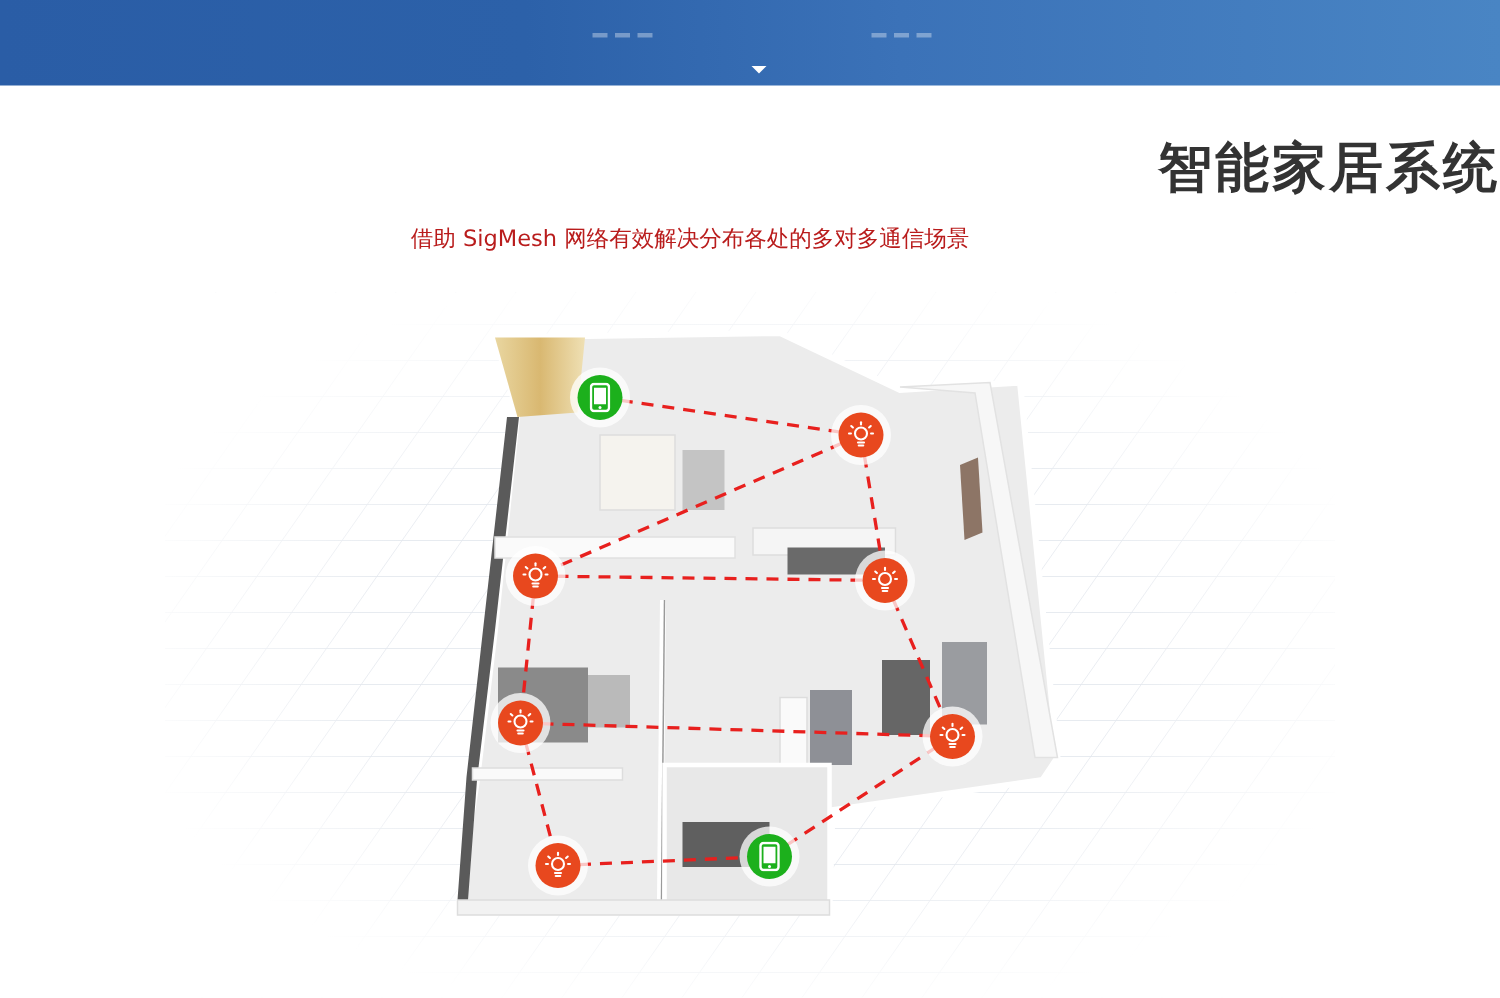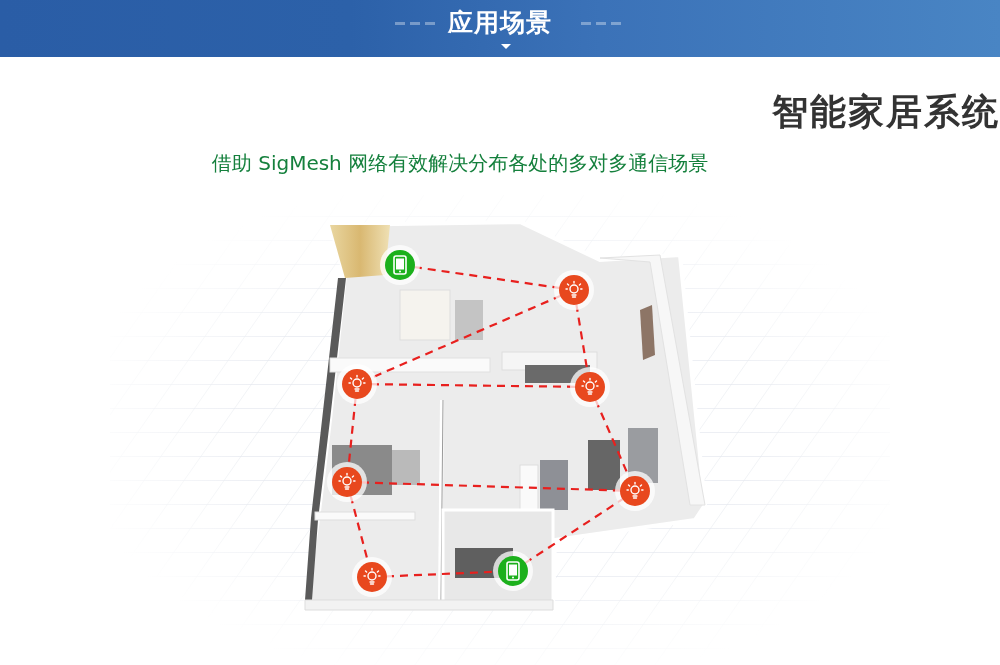--- a/index.html
+++ b/index.html
@@ -23,21 +23,21 @@
     border-left: 5px solid transparent; border-right: 5px solid transparent;
     border-top: 5px solid #ffffff;
   }
 
   .main-title {
     position: absolute; left: 0; top: 88px; width: 1000px; text-align: right;
     color: #333333; font-size: 36px; font-weight: bold; letter-spacing: 2px;
   }
   .subtitle {
     position: absolute; left: 0; top: 150px; width: 920px; text-align: center;
-    color: #15803d; font-size: 20px;
+    color: #b91c1c; font-size: 15px;
   }
 
   .scene { position: absolute; left: 0; top: 185px; width: 1000px; height: 480px; }
   .scene svg { position: absolute; left: 0; top: 0; }
 
   .node {
     position: absolute; width: 30px; height: 30px; border-radius: 50%;
     display: flex; align-items: center; justify-content: center;
     box-shadow: 0 0 0 5px rgba(255,255,255,0.75);
   }
@@ -47,21 +47,20 @@
 </style>
 </head>
 <body>
 
 <div class="header-bar">
   <div class="header-dash left">
       <span></span>
       <span></span>
       <span></span>
     </div>
-  <div class="header-title">应用场景</div>
   <div class="header-dash right">
       <span></span>
       <span></span>
       <span></span>
     </div>
   <div class="header-caret"></div>
 </div>
 
 <h1 class="main-title">智能家居系统</h1>
 <p class="subtitle">借助 SigMesh 网络有效解决分布各处的多对多通信场景</p>

